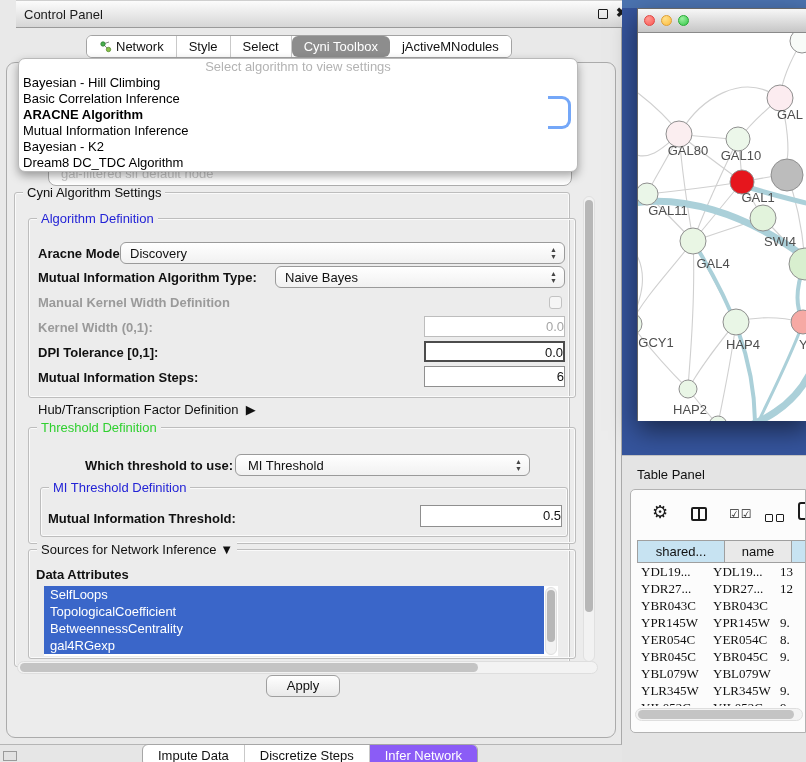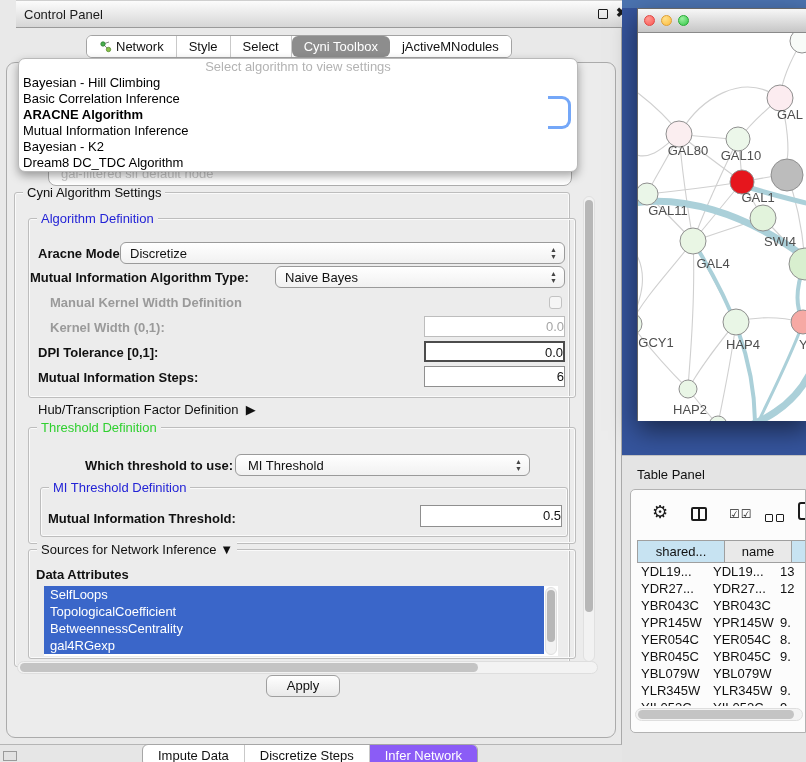--- a/index.html
+++ b/index.html
@@ -23,21 +23,21 @@
   .outer-panel { position:absolute; left:6px; top:62px; width:610px; height:676px; border:1px solid #ababab; border-radius:9px; background:#ececec; }
 
   
   .groupbox { position:absolute; border:1px solid #bdbdbd; border-radius:3px; box-shadow:inset 0 0 0 1px #fafafa; }
   .legend { position:absolute; top:-8px; left:8px; background:#ececec; padding:0 4px; font-size:13px; white-space:nowrap; }
   .legend.blue { color:#2323d6; }
   .legend.green { color:#30d030; }
 
   .lbl { position:absolute; font-size:13px; white-space:nowrap; }
   .lbl.b { font-weight:bold; }
-  .lbl.dis { color:#9a9a9a; font-weight:bold;margin-left:12px; }
+  .lbl.dis { color:#9a9a9a; font-weight:bold; }
 
   .combo { position:absolute; height:22px; border:1px solid #9a9a9a; border-radius:6px; background:linear-gradient(#ffffff,#f1f1f1); display:flex; align-items:center; padding-left:9px; font-size:13px; }
   .combo .stepper { position:absolute; right:7px; top:3px; font-size:7px; line-height:7px; color:#444; text-align:center; }
 
   .field { position:absolute; height:21px; border:1px solid #8f8f8f; background:#fff; font-size:13px; text-align:right; padding:2px 0 0 6px; }
   .field.dis { border-color:#bdbdbd; color:#a5a5a5; }
   .field.focus { border:2px solid #4c4c4c; }
 
   .checkbox { position:absolute; width:13px; height:13px; border:1px solid #c2c2c2; border-radius:3px; background:#f5f5f5; }
 
@@ -93,21 +93,21 @@
   .icon-checks { position:absolute; left:98px; top:17px; font-size:12px; letter-spacing:1px; color:#1c1c1c; }
   .icon-unchecks { position:absolute; left:134px; top:20px; }
   .icon-unchecks span { display:inline-block; width:8px; height:8px; border:1.5px solid #1c1c1c; border-radius:1px; margin-right:3px; }
   .icon-doc { position:absolute; left:167px; top:12px; width:16px; height:18px; border:2px solid #1c1c1c; border-radius:3px; background:#fff; }
   .tp-header { position:absolute; left:6px; top:50px; height:23px; display:flex; }
   .th { border:1px solid #9f9f9f; border-left:none; font-size:13px; text-align:center; line-height:21px; color:#111; }
   .th:first-child { border-left:1px solid #9f9f9f; }
   .th.blue { background:#c7e3f2; }
   .th.gray { background:#e9e9e9; }
   .tp-rows { position:absolute; left:6px; top:73px; width:170px; height:143px; overflow:hidden; font-size:13px; }
-  .tr { display:flex; height:17px; line-height:17px; }
+  .tr { display:flex; height:17px; line-height:17px;font-family:Liberation Serif, serif; }
   .td { overflow:hidden; white-space:nowrap; padding-left:4px; }
 
   svg text { font-family:"Liberation Sans",sans-serif; }
 </style>
 </head>
 <body>
 
 <div class="cp">
   <div class="cp-titlebar">
     <span class="cp-title">Control Panel</span>
@@ -163,24 +163,24 @@
   </div>
   <div class="vsb" style="left:583px; top:196px; height:466px;">
     <div class="thumb" style="top:3px; height:412px;"></div>
   </div>
 
   <div class="groupbox" style="left:28px; top:218px; width:548px; height:180px;">
     <span class="legend blue">Algorithm Definition</span>
   </div>
   <span class="lbl b" style="left:38px; top:246px;">Aracne Mode:</span>
   <div class="combo" style="left:120px; top:242px; width:445px;">
-    <span>Discretize</span>
+    <span>Discovery</span>
     <span class="stepper">▲<br>▼</span>
   </div>
-  <span class="lbl b" style="left:30px; top:270px;">Mutual Information Algorithm Type:</span>
+  <span class="lbl b" style="left:38px; top:270px;">Mutual Information Algorithm Type:</span>
   <div class="combo" style="left:275px; top:266px; width:290px;">
     <span>Naive Bayes</span>
     <span class="stepper">▲<br>▼</span>
   </div>
   <span class="lbl dis" style="left:38px; top:295px;">Manual Kernel Width Definition</span>
   <span class="checkbox" style="left:549px; top:296px;"></span>
   <span class="lbl dis" style="left:38px; top:320px;">Kernel Width (0,1):</span>
   <div class="field dis" style="left:424px; top:316px; width:141px;">0.0</div>
   <span class="lbl b" style="left:38px; top:345px;">DPI Tolerance [0,1]:</span>
   <div class="field focus" style="left:424px; top:341px; width:141px;">0.0</div>

